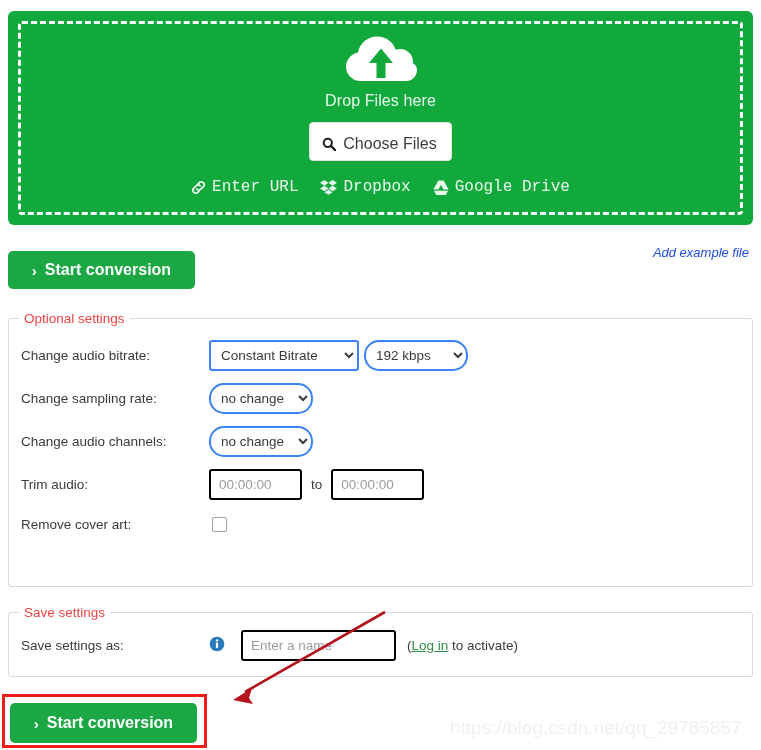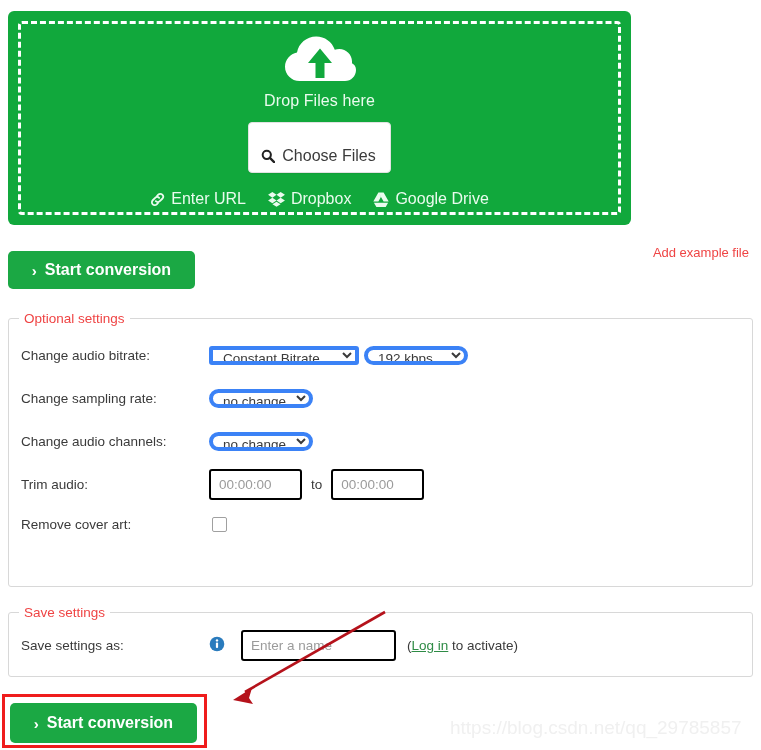--- a/index.html
+++ b/index.html
@@ -14,21 +14,21 @@
     color: #333333;
     position: relative;
     overflow: hidden;
   }
 
   
   .dropzone {
     position: absolute;
     left: 8px;
     top: 11px;
-    width: 623px;
+    width: 745px;
     height: 214px;
     background: #11a83c;
     border-radius: 6px;
     box-sizing: border-box;
   }
   .dropzone-inner {
     position: absolute;
     left: 10px;
     top: 10px;
     right: 10px;
@@ -51,41 +51,42 @@
     color: #eafbee;
     font-size: 16px;
     margin-top: 6px;
     letter-spacing: .1px;
   }
   .choose-files-btn {
     margin-top: 12px;
     background: #ffffff;
     border: 1px solid #e2e2e2;
     border-radius: 4px;
-    padding: 24px 14px 7px 12px;
+    padding: 12px 14px 7px 12px;
     font-size: 16px;
     color: #3b3b3b;
     display: inline-flex;
     align-items: center;
     gap: 7px;
     cursor: pointer;
     box-shadow: 0 1px 1px rgba(0,0,0,.06);
   }
   .choose-files-btn .magnifier {
     width: 14px;
     height: 14px;
     display: block;
   }
   .source-row {
     margin-top: 17px;
     display: flex;
     align-items: flex-end;
     gap: 22px;
     color: #eafbee;
     font-size: 16px;
+    font-family: Liberation Mono, monospace;
   }
   .source-item {
     display: inline-flex;
     align-items: center;
     gap: 6px;
     cursor: pointer;
   }
   .source-item svg { display: block; }
 
   
@@ -133,21 +134,22 @@
     border: 3px solid #ef1c1c;
     box-sizing: border-box;
     pointer-events: none;
   }
 
   .add-example {
     position: absolute;
     right: 12px;
     top: 245px;
     font-size: 13px;
-    color: #ef4444;
+    color: #1d4ed8;
+    font-style: italic;
   }
 
   
   fieldset {
     position: absolute;
     border: 1px solid #d8d8d8;
     border-radius: 3px;
     margin: 0;
     padding: 0;
     box-sizing: border-box;
@@ -190,23 +192,23 @@
   .controls {
     display: flex;
     align-items: center;
     gap: 5px;
   }
   select {
     font-family: "Liberation Sans", sans-serif;
     font-size: 13.5px;
     color: #3a3a3a;
     background: #ffffff;
-    border: 4px solid #3b82f6;
+    border: 2px solid #3b82f6;
     border-radius: 3px;
-    height: 19px;
+    height: 31px;
     padding: 0 6px;
     cursor: pointer;
   }
   select.wide { width: 150px; }
   select.medium { width: 104px; border-radius: 15px; }
   input[type="text"] {
     font-family: "Liberation Sans", sans-serif;
     font-size: 13.5px;
     color: #3a3a3a;
     background: #ffffff;

